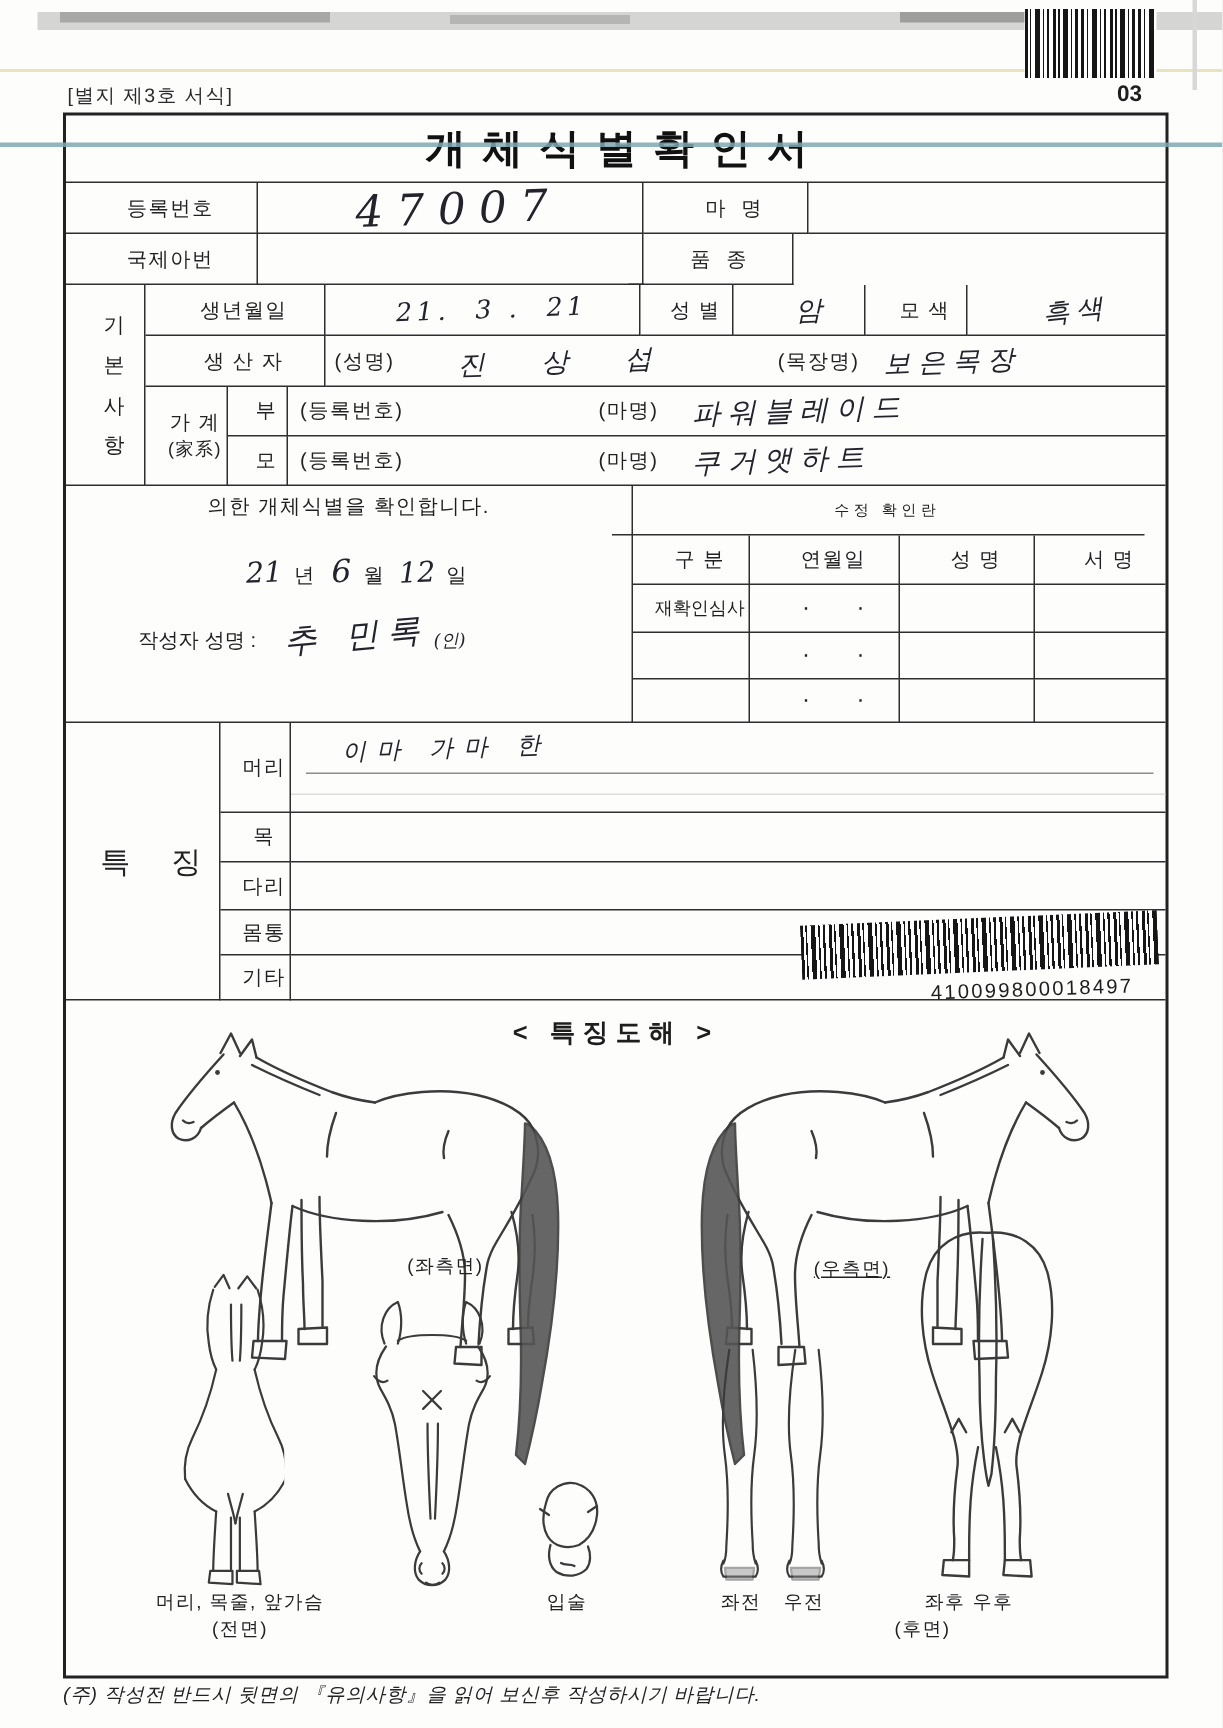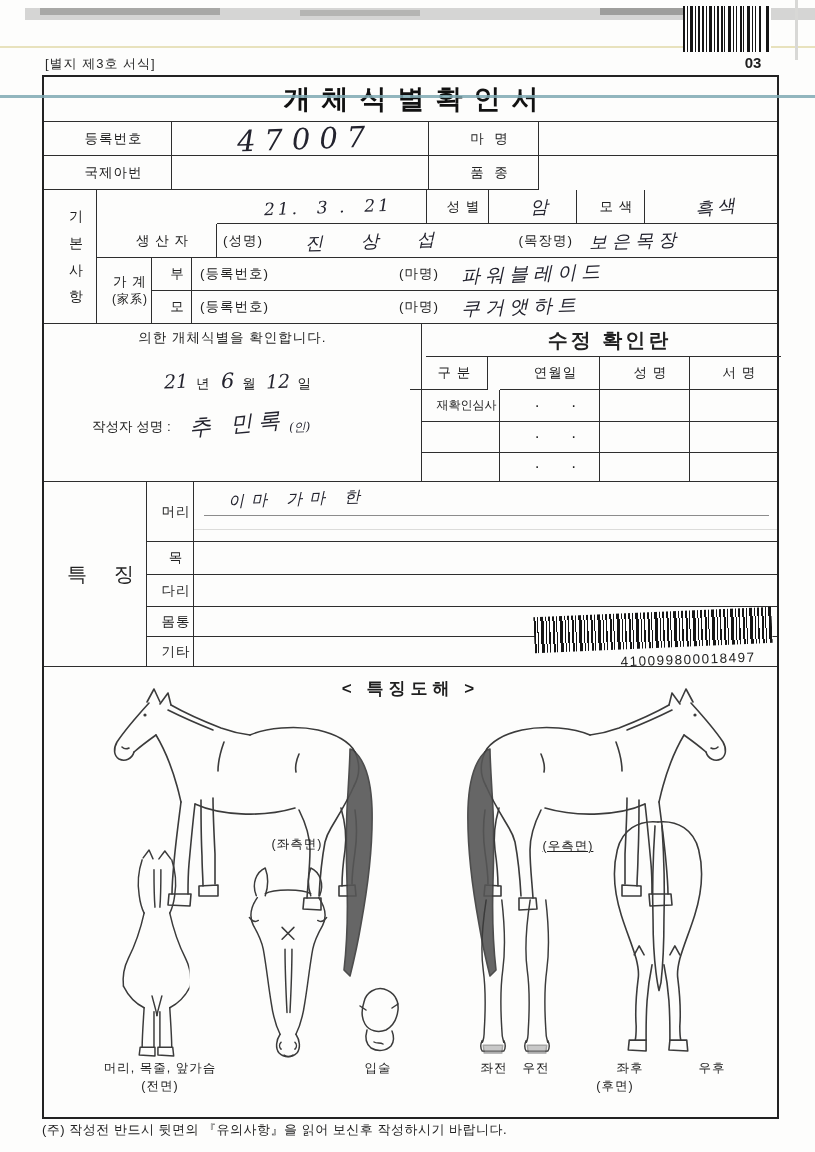--- a/index.html
+++ b/index.html
@@ -160,26 +160,27 @@
 
     <div class="cell ctr br bb lbl" style="left:0;top:45px;width:128px;height:34px;">등록번호</div>
     <div class="cell ctr br bb" style="left:128px;top:45px;width:257px;height:34px;">
       <span class="hw" style="font-size:29px;letter-spacing:9px;">47007</span>
     </div>
     <div class="cell ctr br bb lbl pre" style="left:385px;top:45px;width:110px;height:34px;">마  명</div>
     <div class="cell bb" style="left:495px;top:45px;width:238px;height:34px;"></div>
 
     <div class="cell ctr br bb lbl" style="left:0;top:79px;width:128px;height:34px;">국제아번</div>
     <div class="cell br bb" style="left:128px;top:79px;width:257px;height:34px;"></div>
-    <div class="cell ctr br bb lbl pre" style="left:385px;top:79px;width:110px;height:34px;">품  종</div>
+    <div class="cell ctr br bb lbl pre" style="left:375px;top:79px;width:110px;height:34px;">품  종</div>
 
     <div class="cell ctr br bb" style="left:0;top:113px;width:53px;height:134px;">
       <div class="vert">기본사항</div>
     </div>
 
+    <div class="cell ctr br bb lbl" style="left:53px;top:113px;width:120px;height:34px;">생년월일</div>
     <div class="cell ctr br bb" style="left:173px;top:113px;width:210px;height:34px;">
       <span class="hw pre" style="font-size:17px;letter-spacing:3px;">21.  3 .  21</span>
     </div>
     <div class="cell ctr br bb lbl pre" style="left:383px;top:113px;width:62px;height:34px;">성 별</div>
     <div class="cell ctr br bb" style="left:445px;top:113px;width:88px;height:34px;">
       <span class="hw" style="font-size:18px;">암</span>
     </div>
     <div class="cell ctr br bb lbl pre" style="left:533px;top:113px;width:68px;height:34px;">모 색</div>
     <div class="cell ctr bb" style="left:601px;top:113px;width:132px;height:34px;">
       <span class="hw" style="font-size:18px;letter-spacing:4px;transform:rotate(-6deg);">흑색</span>
@@ -220,22 +221,22 @@
         <span class="hw" style="font-size:19px;">12</span>
         <span style="margin-left:4px;">일</span>
       </div>
       <div style="margin-top:16px;margin-left:48px;font-size:13.5px;">
         <span>작성자 성명 :</span>
         <span class="hw" style="font-size:22px;letter-spacing:6px;margin-left:14px;transform:rotate(-5deg);">추 민록</span>
         <span class="hw" style="font-size:12px;">(인)</span>
       </div>
     </div>
 
-    <div class="cell ctr bb lbl" style="left:382px;top:247px;width:355px;height:33px;font-size:20px;letter-spacing:3px;font-weight:bold;">수정 확인란</div>
-    <div class="cell ctr br bb lbl pre" style="left:366px;top:280px;width:78px;height:33px;">구 분</div>
+    <div class="cell ctr bb lbl" style="left:364px;top:247px;width:355px;height:33px;font-size:10px;letter-spacing:3px;">수정 확인란</div>
+    <div class="cell ctr br bb lbl pre" style="left:378px;top:280px;width:78px;height:33px;">구 분</div>
     <div class="cell ctr br bb lbl" style="left:456px;top:280px;width:100px;height:33px;">연월일</div>
     <div class="cell ctr br bb lbl pre" style="left:556px;top:280px;width:90px;height:33px;">성 명</div>
     <div class="cell ctr bb lbl pre" style="left:646px;top:280px;width:87px;height:33px;">서 명</div>
 
     <div class="cell ctr br bb" style="left:378px;top:313px;width:78px;height:32px;font-size:12px;">재확인심사</div>
     <div class="cell ctr br bb pre" style="left:456px;top:313px;width:100px;height:32px;">·       ·</div>
     <div class="cell br bb" style="left:556px;top:313px;width:90px;height:32px;"></div>
     <div class="cell bb" style="left:646px;top:313px;width:87px;height:32px;"></div>
 
     <div class="cell ctr br bb" style="left:378px;top:345px;width:78px;height:31px;font-size:12px;"></div>
@@ -305,17 +306,17 @@
   <svg class="fig" style="left:608px;top:816px;" width="100" height="238" viewBox="0 0 100 240">
       <use href="#horse-rear"></use>
     </svg>
 
   <div class="capt" style="left:90px;top:1060px;width:140px;">머리, 목줄, 앞가슴</div>
   <div class="capt" style="left:125px;top:1078px;width:70px;">(전면)</div>
   <div class="capt" style="left:350px;top:1060px;width:56px;">입술</div>
   <div class="capt" style="left:477px;top:1060px;width:34px;">좌전</div>
   <div class="capt" style="left:519px;top:1060px;width:34px;">우전</div>
   <div class="capt" style="left:613px;top:1060px;width:34px;">좌후</div>
-  <div class="capt" style="left:695px;top:1060px;width:34px;">우후</div>
+  <div class="capt" style="left:645px;top:1060px;width:34px;">우후</div>
   <div class="capt" style="left:583px;top:1078px;width:64px;">(후면)</div>
 
-  <div class="abs" style="left:42px;top:1121px;font-size:13px;letter-spacing:0.5px;color:#222;">(주) 작성전 반드시 뒷면의 『유의사항』을 읽어 보신후 작성하시기 바랍니다.</div>
+  <div class="abs" style="left:42px;top:1121px;font-size:13px;letter-spacing:0.5px;color:#222;font-style:italic;">(주) 작성전 반드시 뒷면의 『유의사항』을 읽어 보신후 작성하시기 바랍니다.</div>
 </div>
 
 </body></html>

